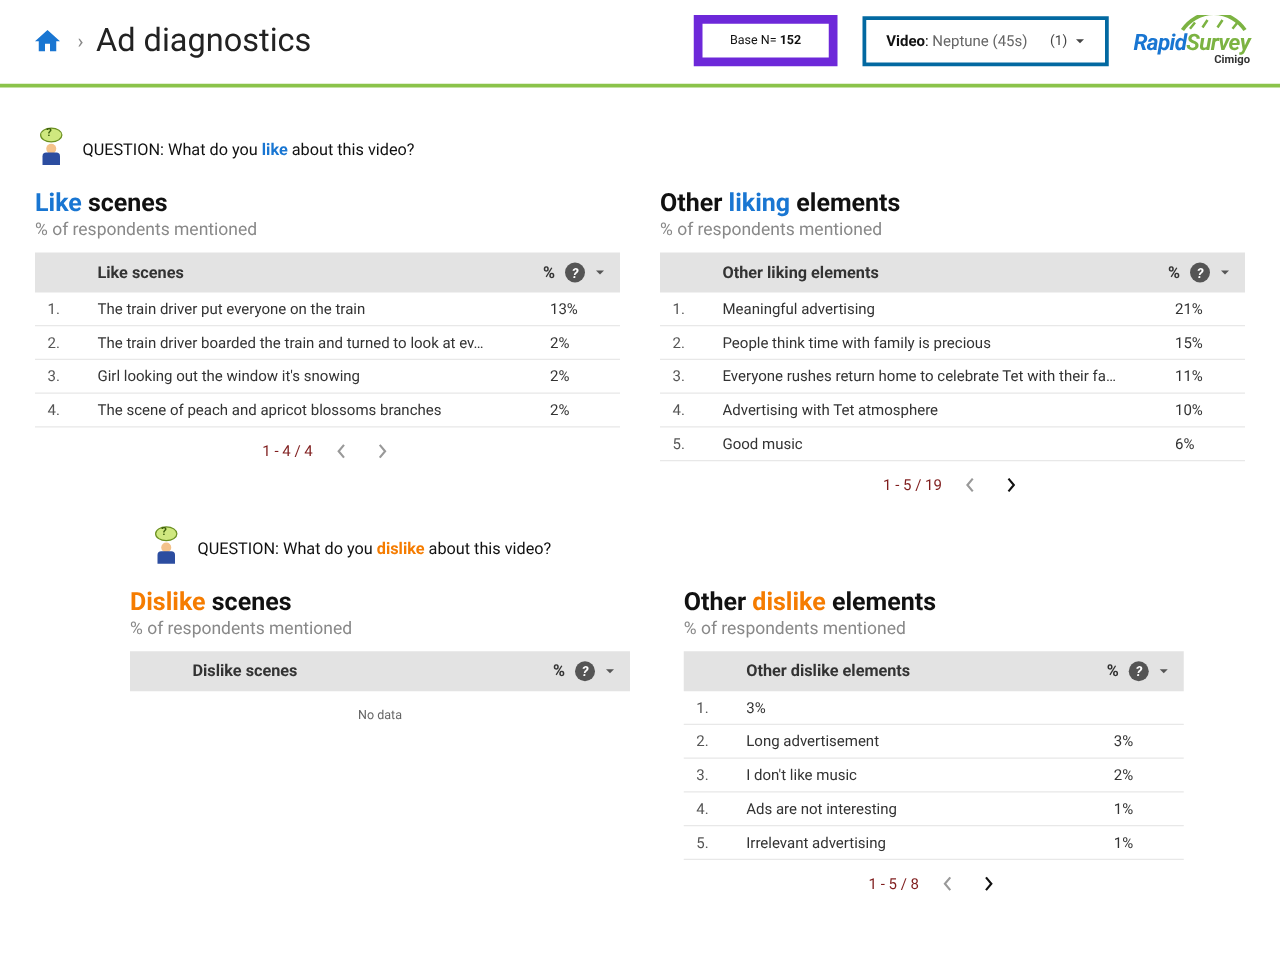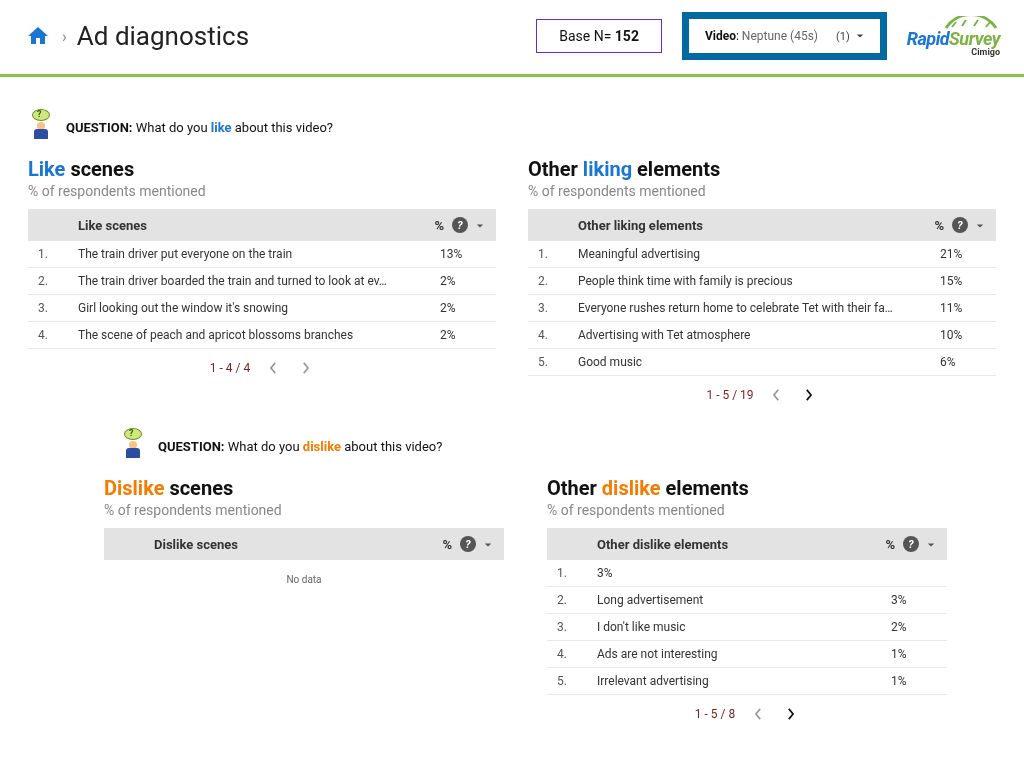--- a/index.html
+++ b/index.html
@@ -2,42 +2,42 @@
 <html><head>
 <meta charset="utf-8">
 <style>
 *{box-sizing:border-box;margin:0;padding:0}
 body{font-family:-apple-system,BlinkMacSystemFont,"Segoe UI",Roboto,Arial,sans-serif;background:#fff;color:#111;width:1024px;height:768px;overflow:hidden}
 .topbar{display:flex;align-items:center;padding:12px 24px 14px;border-bottom:3px solid #8bc34a}
 .home{width:28px;height:24px;color:#1976d2;cursor:pointer;margin-right:10px}
 .chev{color:#888;font-size:16px;margin-right:10px}
 .title{font-size:26px;font-weight:400;color:#222}
 .spacer{flex:1}
-.basebox{border:1px solid #6d28d9;padding:8px 22px;font-size:14px;margin-right:20px}
+.basebox{border:7px solid #6d28d9;padding:8px 22px;font-size:10px;margin-right:20px}
 .basebox b{font-weight:700}
-.vidbox{border:7px solid #0369a1;padding:10px 16px;font-size:12px;display:flex;align-items:center;gap:18px;margin-right:20px}
+.vidbox{border:3px solid #0369a1;padding:10px 16px;font-size:12px;display:flex;align-items:center;gap:18px;margin-right:20px}
 .vidbox .k{font-weight:700;font-size:12px}
 .vidbox .v{color:#666;font-size:12px}
 .vidsel{font-size:11px;color:#444;display:flex;align-items:center;gap:6px}
 .vidsel svg{width:8px;height:8px}
 .logo{display:flex;flex-direction:column;align-items:flex-end}
 .logo .arc{width:58px;height:14px}
 .logo .txt{font-style:italic;font-weight:700;font-size:18px;letter-spacing:-0.5px;line-height:1}
 .logo .r{color:#1976d2}
 .logo .s{color:#7cb342}
 .logo .sub{font-size:9px;color:#333;font-weight:700;margin-top:-1px}
 .content{padding:18px 28px}
 .qrow{display:flex;align-items:center;gap:10px;margin-bottom:16px;margin-top:18px}
 .qicon{width:28px;height:28px;position:relative}
 .qicon .bub{position:absolute;top:-4px;left:4px;width:18px;height:12px;background:#cfe87f;border:1px solid #6a8f1f;border-radius:50%}
 .qicon .qm{position:absolute;top:-4px;left:9px;font-size:9px;color:#3a5c0a;font-weight:700}
 .qicon .head{position:absolute;top:9px;left:9px;width:8px;height:8px;background:#f4c28a;border-radius:50%}
 .qicon .body{position:absolute;top:16px;left:6px;width:14px;height:10px;background:#2c4da0;border-radius:3px 3px 0 0}
 .qlabel{font-size:13px}
-.qlabel b{font-weight:700}
+.qlabel b{font-weight:400}
 .like-word{color:#1976d2;font-weight:700}
 .dislike-word{color:#f57c00;font-weight:700}
 .panels{display:flex;gap:32px}
 .panel{flex:1}
 .ptitle{font-size:20px;font-weight:700;color:#111;margin-bottom:2px}
 .ptitle .blue{color:#1976d2}
 .ptitle .orange{color:#f57c00}
 .psub{font-size:14px;color:#888;margin-bottom:10px}
 .thead{background:#e3e3e3;display:flex;align-items:center;padding:8px 10px;font-size:13px;font-weight:700;color:#333}
 .th-idx{width:40px}

